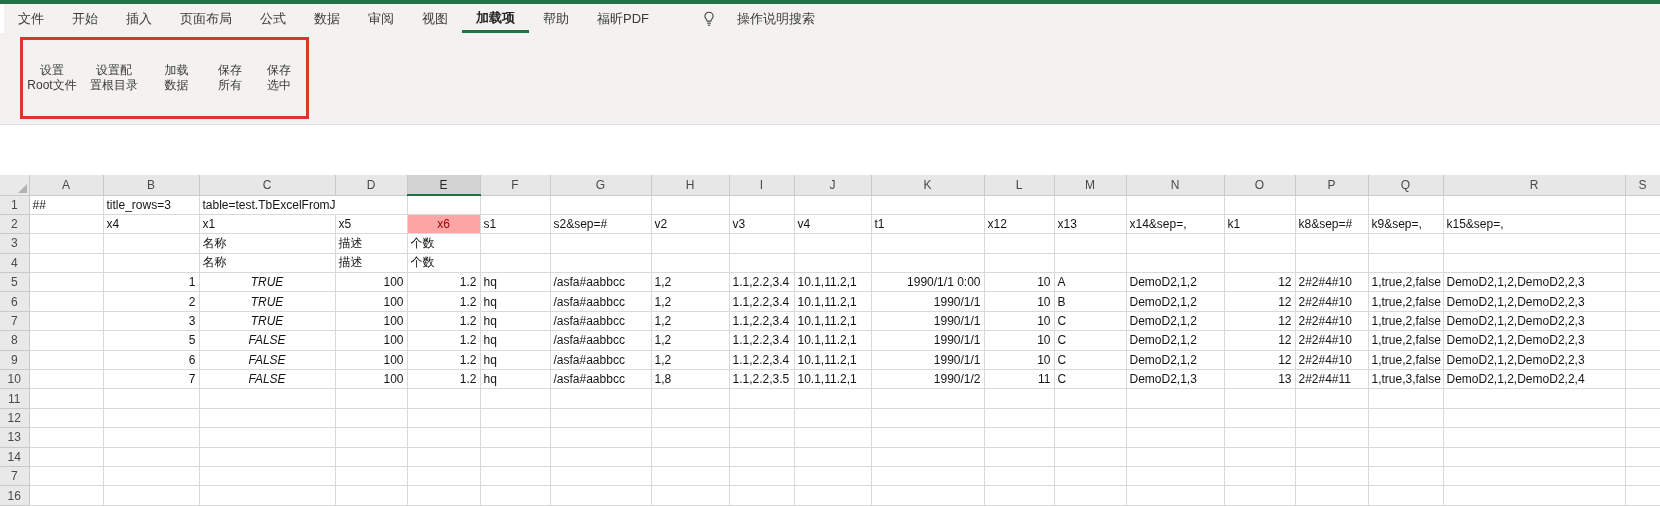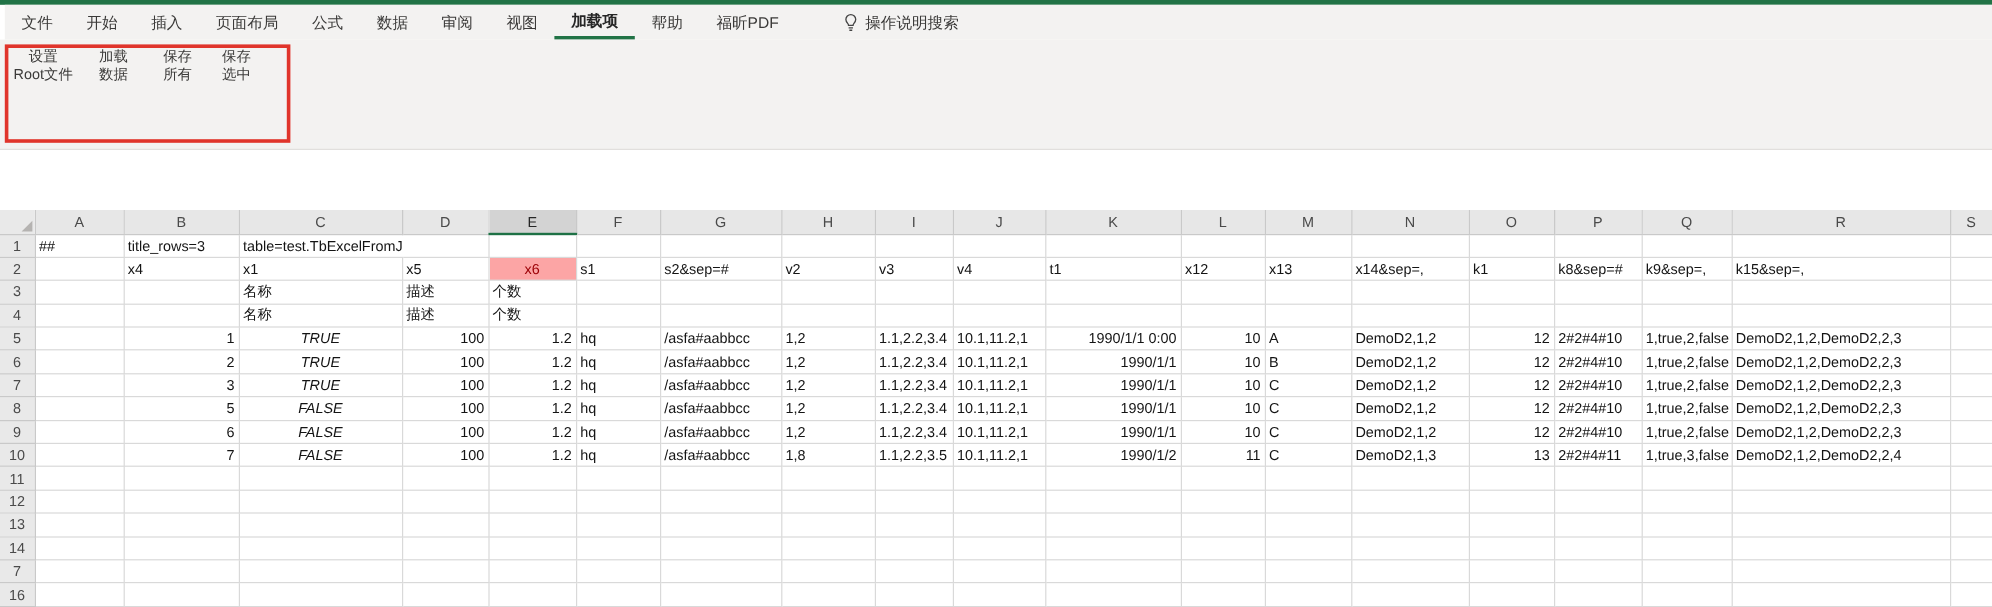--- a/index.html
+++ b/index.html
@@ -6,26 +6,26 @@
   body{font-family:"Liberation Sans","DejaVu Sans",sans-serif;background:#fff;}
   #app{position:relative;width:1660px;height:506px;overflow:hidden;background:#fff;}
 
   
   .green-strip{position:absolute;left:0;top:0;width:1660px;height:4px;background:#217346;}
 
   
   .tabbar{position:absolute;left:4px;top:4px;width:1660px;height:29px;background:#f3f2f1;display:flex;align-items:stretch;font-size:13px;color:#3b3a39;}
   .tab{display:flex;align-items:center;padding:0 14px;cursor:default;white-space:nowrap;}
   .tab.active{font-weight:700;color:#262626;border-bottom:3px solid #217346;padding-top:1px;}
-  .tellme{display:flex;align-items:center;margin-left:38px;gap:4px;color:#3b3a39;}
+  .tellme{display:flex;align-items:center;margin-left:38px;gap:20px;color:#3b3a39;}
   .tellme svg{display:block;}
 
   
   .ribbon{position:absolute;left:0;top:33px;width:1660px;height:91px;background:#f3f2f1;border-bottom:1px solid #e1dfdd;}
-  .red-box{position:absolute;left:4px;top:4px;width:238px;height:82px;border:3px solid #e0342b;box-sizing:border-box;display:flex;align-items:flex-start;}
+  .red-box{position:absolute;left:20px;top:4px;width:289px;height:82px;border:3px solid #e0342b;box-sizing:border-box;display:flex;align-items:center;}
   .ribbon-btn{display:flex;flex-direction:column;justify-content:center;align-items:center;font-size:12px;line-height:15px;color:#3b3a39;text-align:center;white-space:nowrap;}
   .rb-0{width:58px;} .rb-1{width:66px;} .rb-2{width:57px;} .rb-3{width:48px;} .rb-4{width:50px;}
   .rib-sep{width:1px;background:#d2d0ce;margin:2px 0;}
 
   
   .fbar{position:absolute;left:0;top:125px;width:1660px;height:50px;background:#f2f1f1;}
   .namebox{position:absolute;left:7px;top:11px;width:97px;height:21px;background:#fff;border:1px solid #e1dfdd;box-sizing:border-box;display:flex;align-items:center;font-size:12px;color:#444;}
   .namebox .val{padding-left:8px;flex:1;}
   .namebox .caret{width:18px;color:#797775;font-size:9px;text-align:center;}
   .fdots{position:absolute;left:118px;top:11px;height:21px;display:flex;align-items:center;color:#c8c6c4;font-size:13px;}
@@ -77,20 +77,24 @@
       </svg>
       <span>操作说明搜索</span>
     </div>
   </div>
 
   <div class="ribbon">
     <div class="red-box">
       <div class="ribbon-btn rb-0">
         <span>设置</span>
         <span>Root文件</span>
+      </div>
+      <div class="ribbon-btn rb-1">
+        <span>设置配</span>
+        <span>置根目录</span>
       </div>
       <div class="rib-sep"></div>
       <div class="ribbon-btn rb-2">
         <span>加载</span>
         <span>数据</span>
       </div>
       <div class="rib-sep"></div>
       <div class="ribbon-btn rb-3">
         <span>保存</span>
         <span>所有</span>

